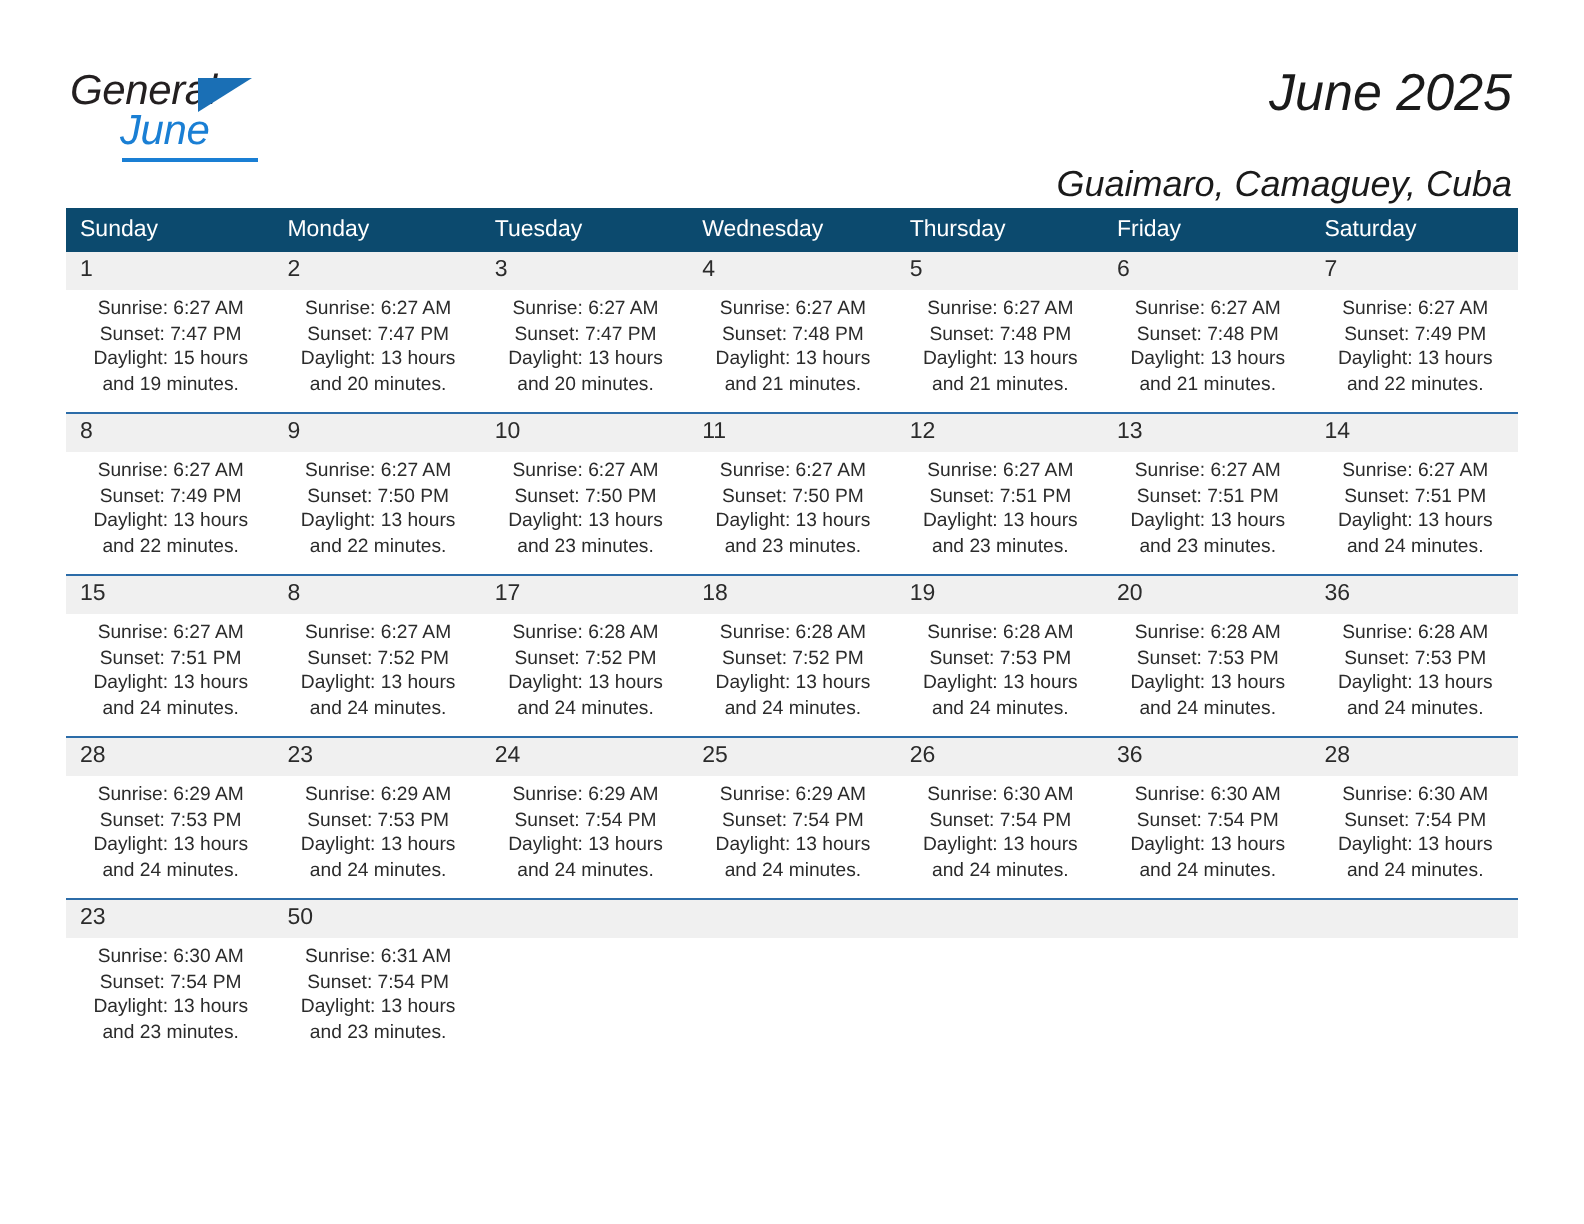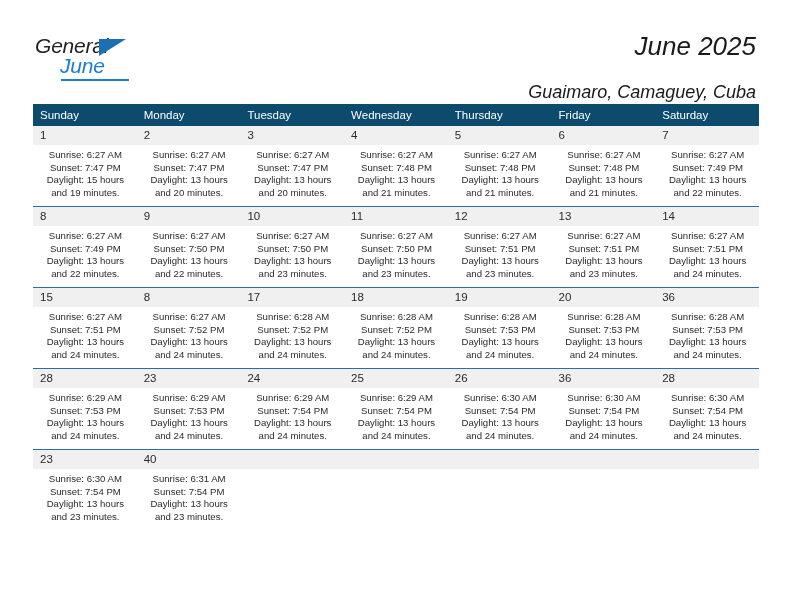--- a/index.html
+++ b/index.html
@@ -417,21 +417,21 @@
         <tr class="week-row">
           <td>
             <div class="daynum">23</div>
             <div class="daybody">
               <div>Sunrise: 6:30 AM</div>
               <div>Sunset: 7:54 PM</div>
               <div class="daylight">Daylight: 13 hours and 23 minutes.</div>
             </div>
           </td>
           <td>
-            <div class="daynum">40</div>
+            <div class="daynum">50</div>
             <div class="daybody">
               <div>Sunrise: 6:31 AM</div>
               <div>Sunset: 7:54 PM</div>
               <div class="daylight">Daylight: 13 hours and 23 minutes.</div>
             </div>
           </td>
           <td>
             <div class="daynum empty"></div>
             <div class="daybody">
               <div></div>

